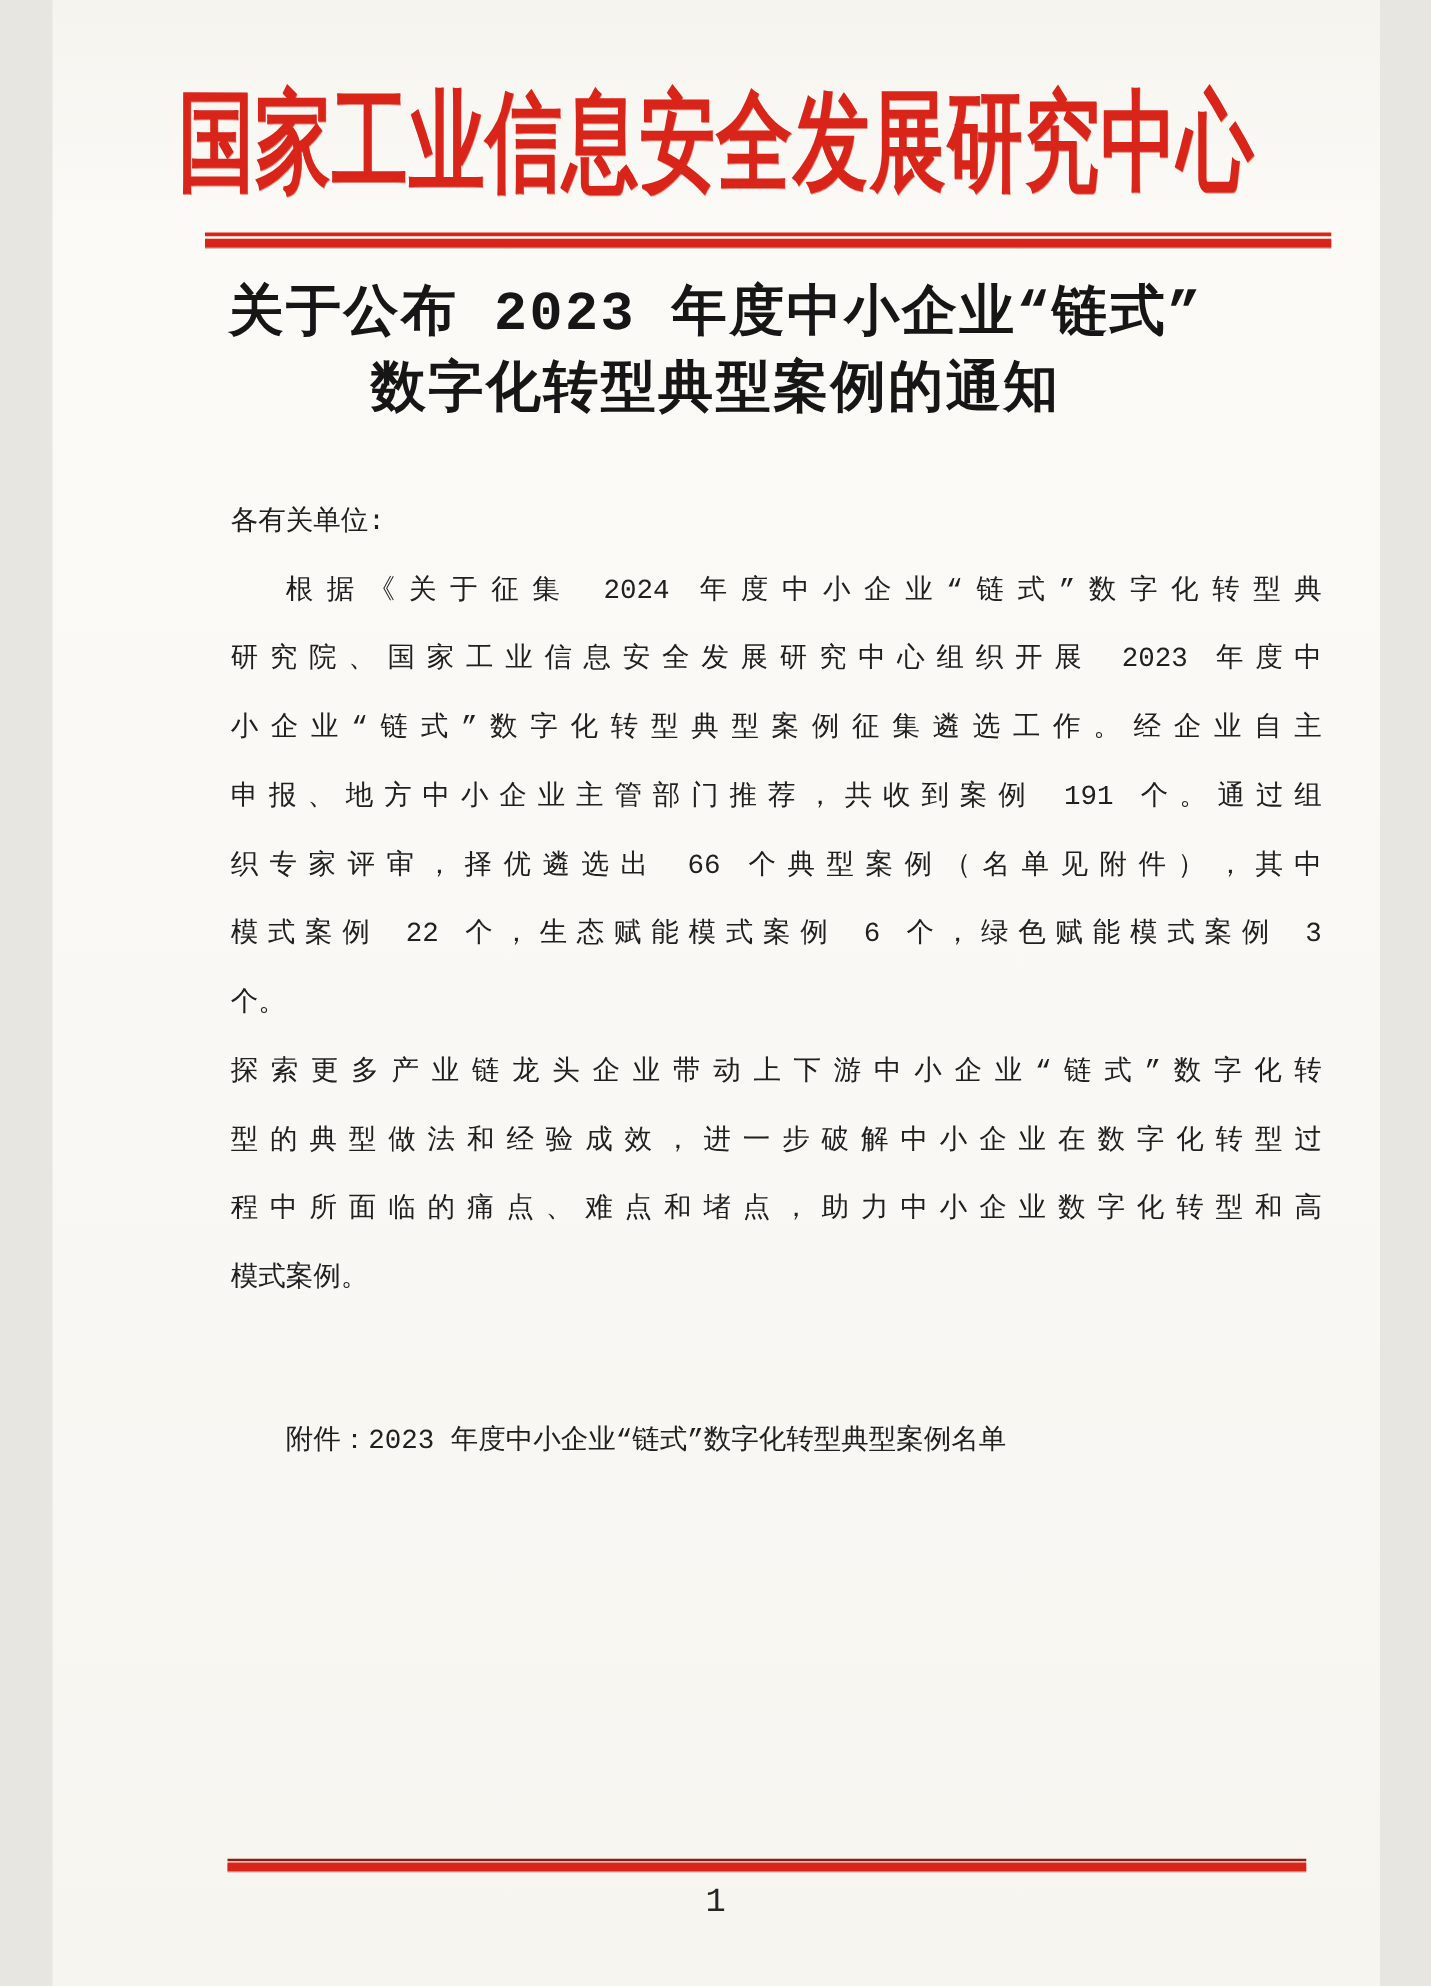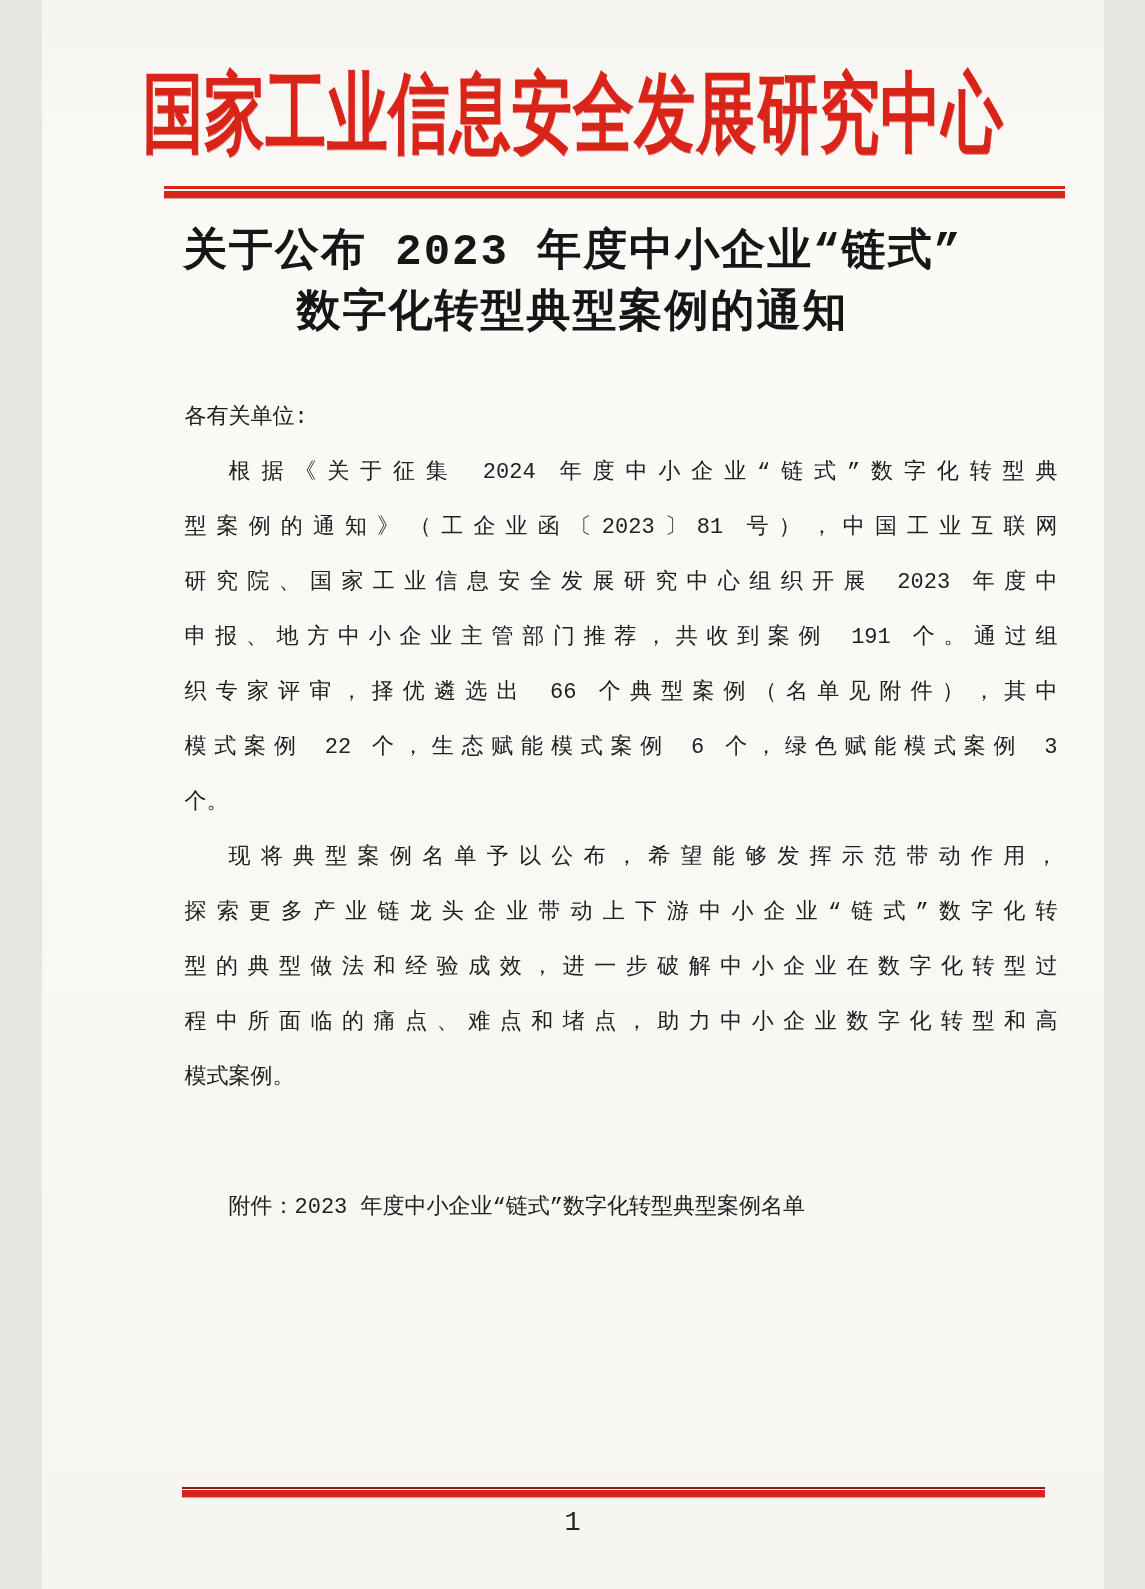--- a/index.html
+++ b/index.html
@@ -128,27 +128,26 @@
 
   <div class="doc-title">
     <div>关于公布 2023 年度中小企业“链式”</div>
     <div>数字化转型典型案例的通知</div>
   </div>
 
   <div class="body-block">
     <div class="body-line">各有关单位:</div>
     <div>
         <div class="body-line indent fill">根据《关于征集 2024 年度中小企业“链式”数字化转型典</div>
-        <div class="body-line fill">型案例的通知》（工企业函〔2023〕81 号），中国工业互联网</div>
         <div class="body-line fill">研究院、国家工业信息安全发展研究中心组织开展 2023 年度中</div>
+        <div class="body-line fill">小企业“链式”数字化转型典型案例征集遴选工作。经企业自主</div>
         <div class="body-line fill">申报、地方中小企业主管部门推荐，共收到案例 191 个。通过组</div>
         <div class="body-line fill">织专家评审，择优遴选出 66 个典型案例（名单见附件），其中</div>
         <div class="body-line fill">模式案例 22 个，生态赋能模式案例 6 个，绿色赋能模式案例 3</div>
         <div class="body-line">个。</div>
-        <div class="body-line indent fill">现将典型案例名单予以公布，希望能够发挥示范带动作用，</div>
         <div class="body-line fill">探索更多产业链龙头企业带动上下游中小企业“链式”数字化转</div>
         <div class="body-line fill">型的典型做法和经验成效，进一步破解中小企业在数字化转型过</div>
         <div class="body-line fill">程中所面临的痛点、难点和堵点，助力中小企业数字化转型和高</div>
         <div class="body-line">模式案例。</div>
       </div>
     <div class="attachment-line">附件：2023 年度中小企业“链式”数字化转型典型案例名单</div>
   </div>
 
   <div class="rule footer-rule"></div>
 

